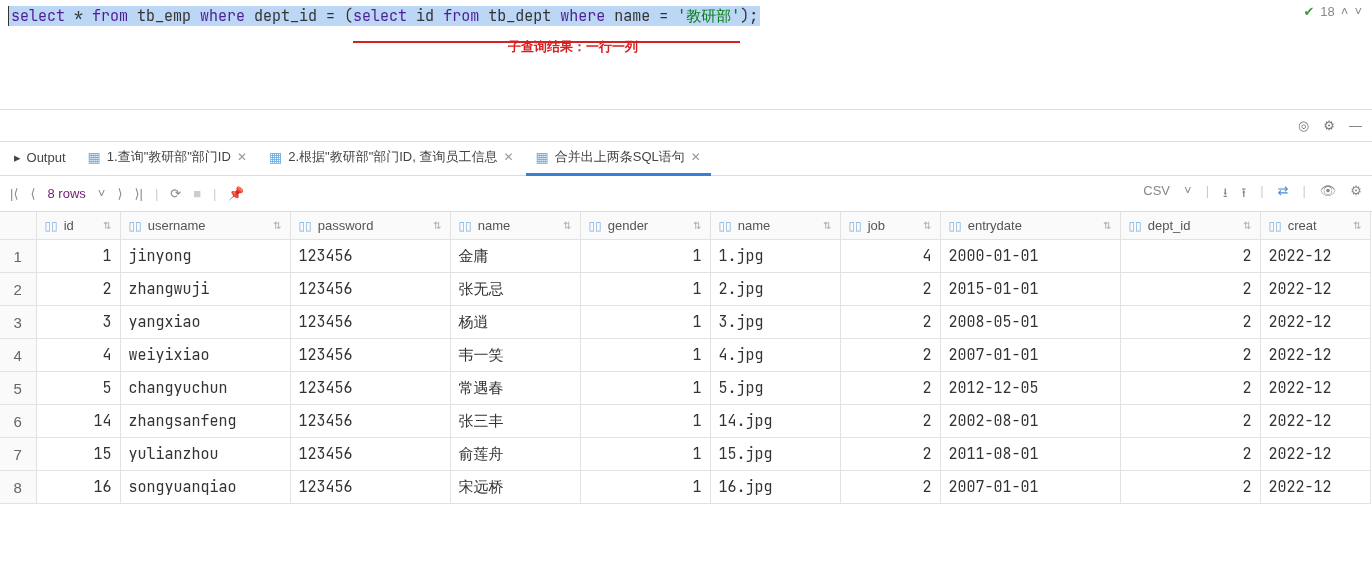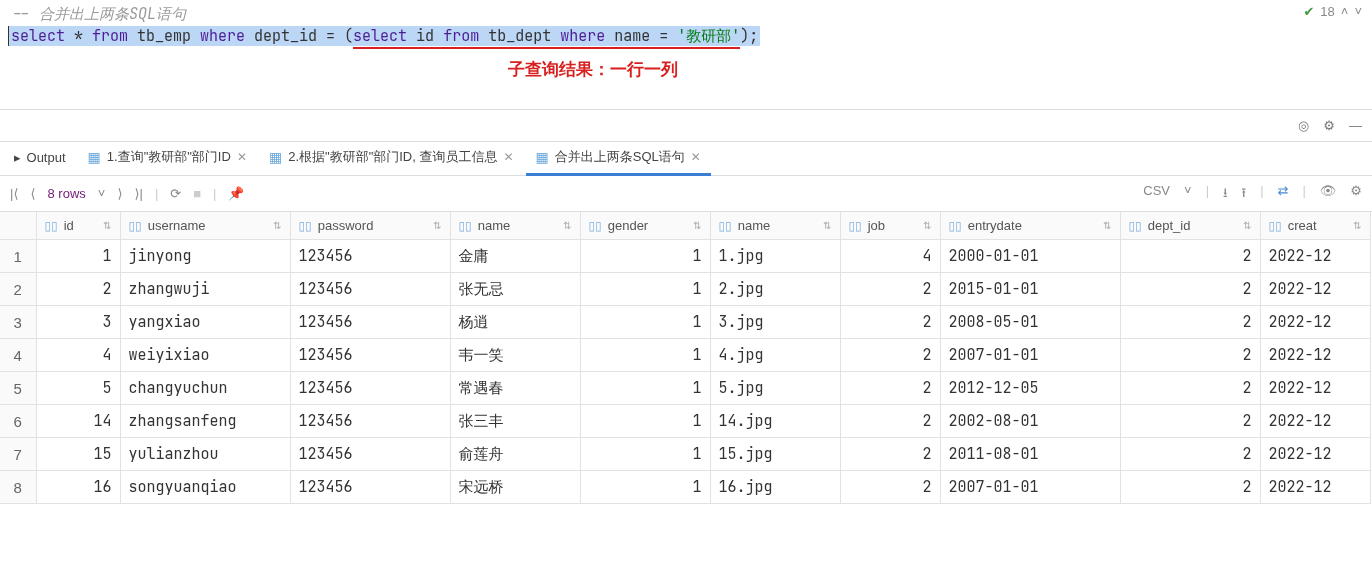--- a/index.html
+++ b/index.html
@@ -2,22 +2,22 @@
 <html><head>
 <meta charset="utf-8">
 <style>
 * { margin:0; padding:0; box-sizing:border-box; }
 body { font-family:"Segoe UI",Arial,sans-serif; font-size:13px; color:#333; background:#fff; width:1372px; }
 .editor { background:#fff; border-bottom:1px solid #ddd; padding:4px 8px 8px 8px; position:relative; min-height:110px; }
 .comment-line { font-family:"JetBrains Mono",Consolas,monospace; font-size:15px; color:#999; font-style:italic; padding-left:4px; }
 .sql-line { font-family:"JetBrains Mono",Consolas,monospace; font-size:15px; background:#bcd6f5; padding:0 2px; display:inline-block; border-left:1px solid #333; margin-top:2px; }
 .kw { color:#4c1d95; }
 .lit { color:#067d17; }
-.red-underline { border-bottom:2px solid #d82020; padding-bottom:1px; }
-.anno { color:#d82020; font-weight:700; font-size:17px; text-align:left; margin-top:12px; margin-left:500px; display:inline-block; }
+.red-underline { border-bottom:2px solid #d82020; padding-bottom:15px; }
+.anno { color:#d82020; font-weight:700; font-size:13px; text-align:left; margin-top:12px; margin-left:500px; display:inline-block; }
 .status-right { position:absolute; top:4px; right:10px; display:flex; align-items:center; gap:6px; color:#888; }
 .check { color:#3c9a3c; }
 .toolbar1 { height:32px; border-bottom:1px solid #ddd; display:flex; align-items:center; justify-content:flex-end; padding:0 10px; gap:14px; color:#777; }
 .tabs { display:flex; align-items:center; height:34px; border-bottom:1px solid #ddd; padding:0 4px; gap:2px; }
 .tab { display:flex; align-items:center; gap:6px; padding:0 10px; height:34px; font-size:13px; color:#444; cursor:pointer; border-bottom:3px solid transparent; }
 .tab.active { border-bottom:3px solid #3b7ed6; }
 .tab.output { font-weight:400; }
 .grid-icon { color:#68a8dc; font-size:14px; }
 .close-x { color:#999; font-size:12px; }
 .result-bar { height:36px; border-bottom:1px solid #ddd; display:flex; align-items:center; padding:0 10px; gap:12px; color:#888; }
@@ -40,21 +40,20 @@
 </head>
 <body>
 
 <div class="editor">
   <div class="status-right">
     <span class="check">✔</span>
     <span>18</span>
     <span>˄</span>
     <span>˅</span>
   </div>
-  <div class="comment-line">-- 合并出上两条SQL语句</div>
   <div class="sql-line"><span class="kw">select</span><span> * </span><span class="kw">from</span><span> tb_emp </span><span class="kw">where</span><span> dept_id = (</span><span class="red-underline"><span class="kw">select</span><span> id </span><span class="kw">from</span><span> tb_dept </span><span class="kw">where</span><span> name = </span><span class="lit">'教研部'</span></span><span>);</span></div>
   <div class="anno">子查询结果：一行一列</div>
 </div>
 
 <div class="toolbar1">
   <span>◎</span>
   <span>⚙</span>
   <span>—</span>
 </div>
 

